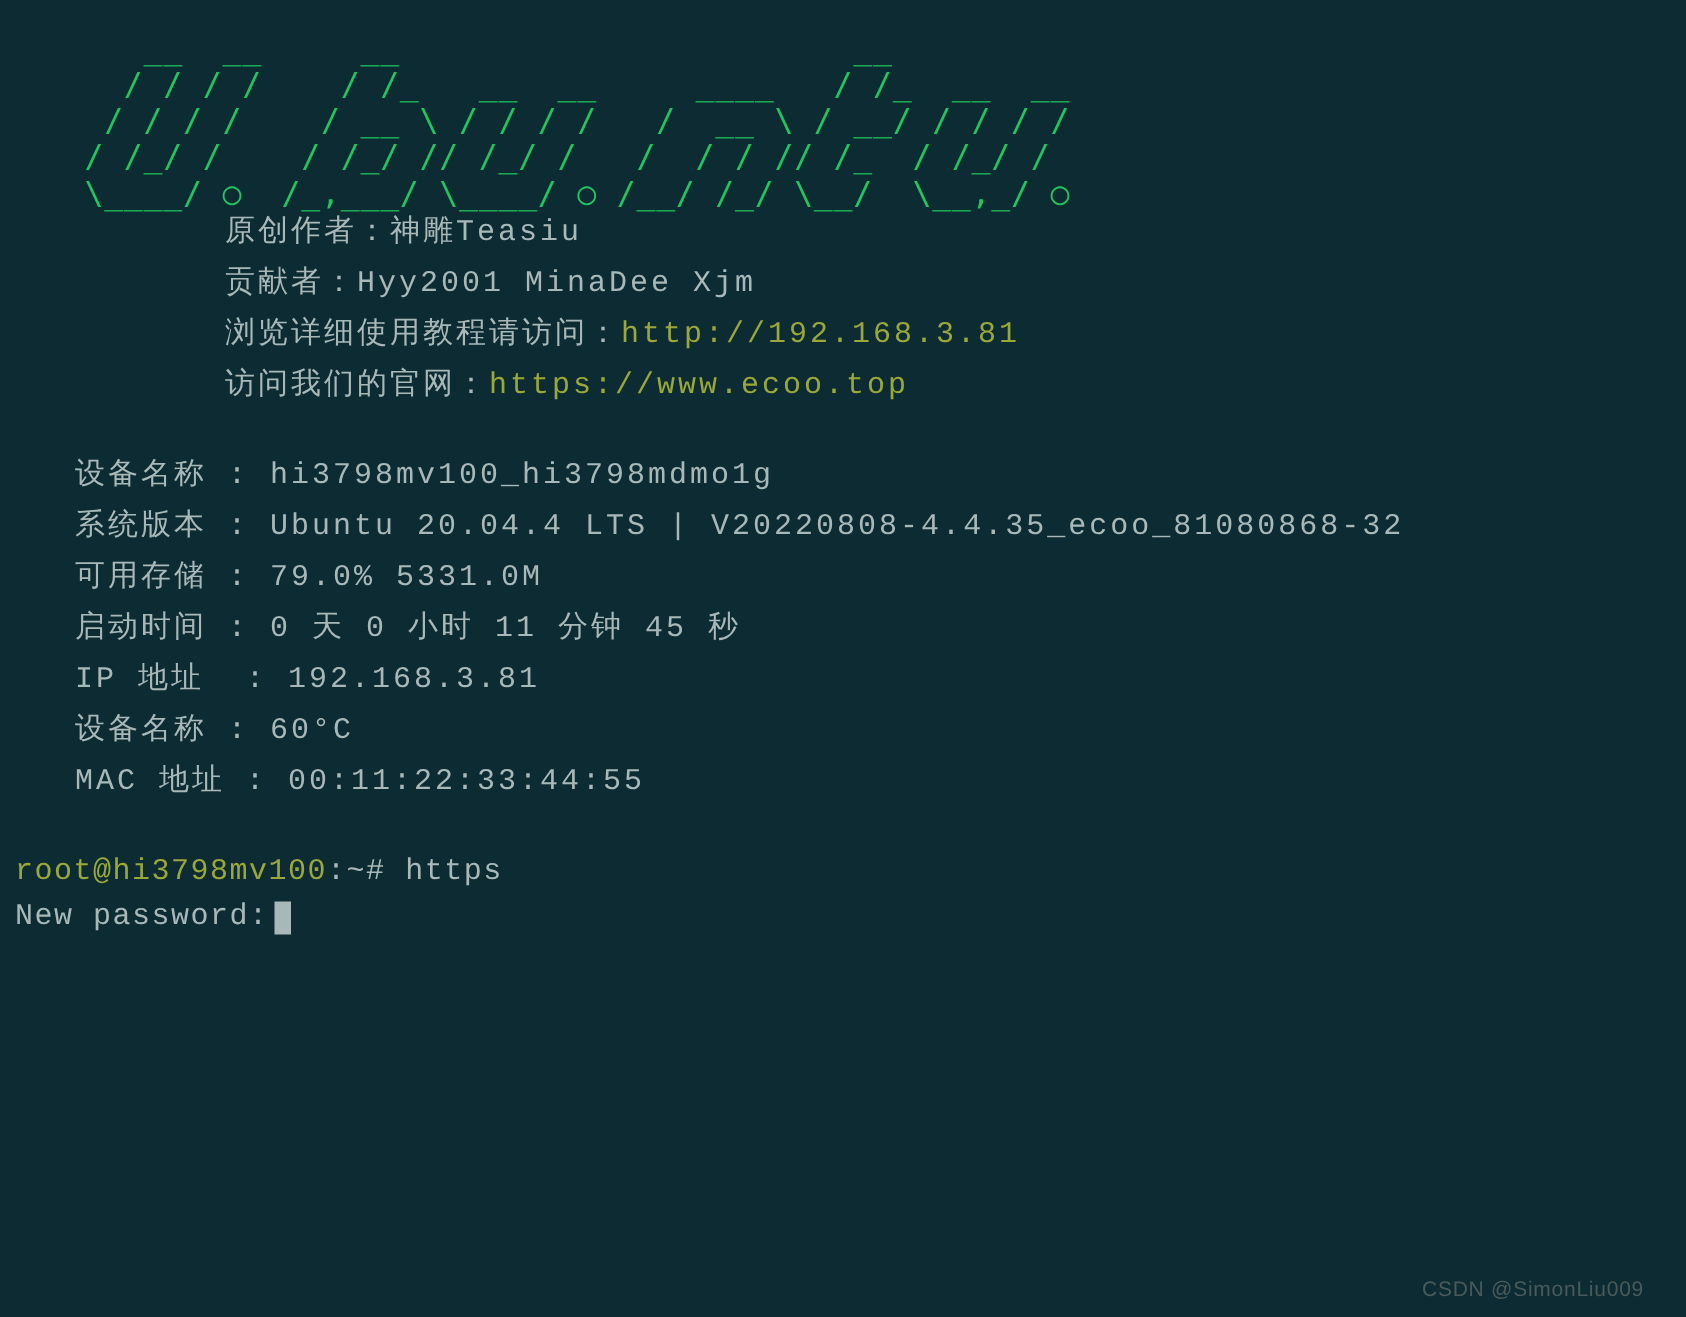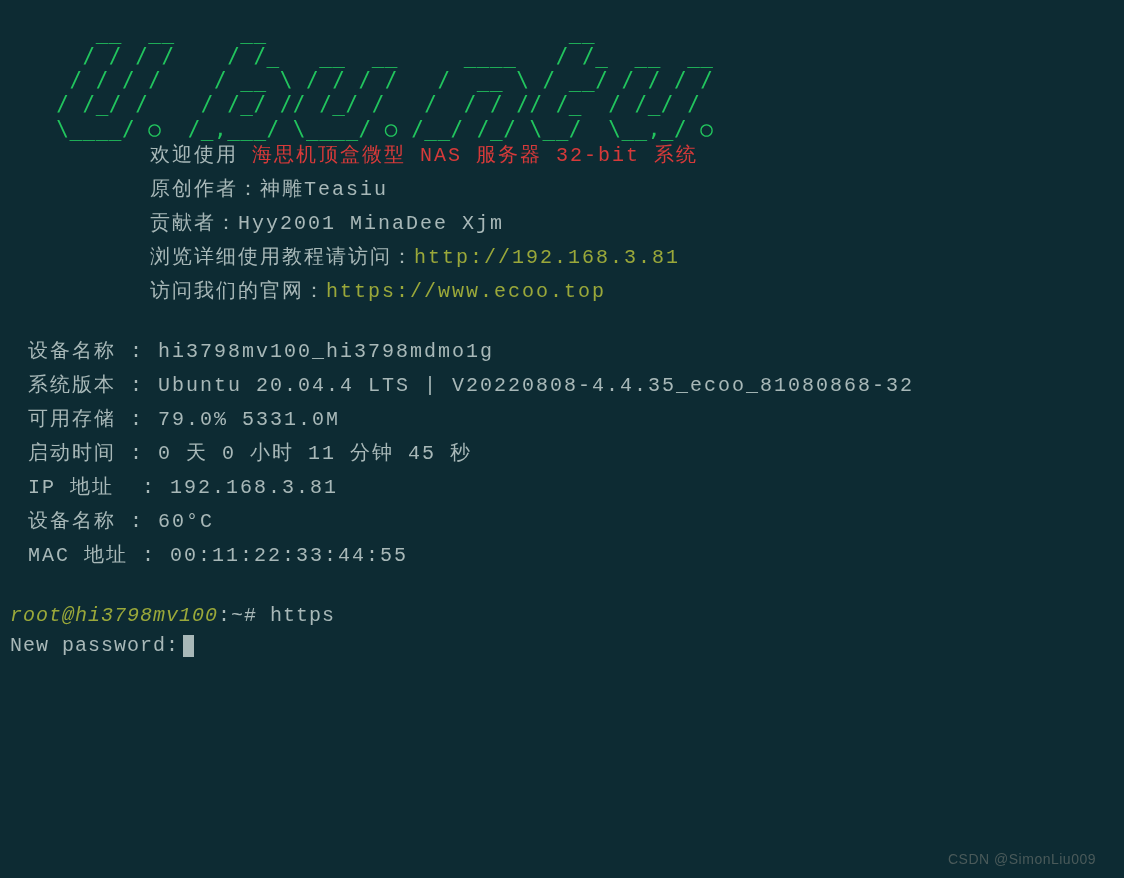--- a/index.html
+++ b/index.html
@@ -36,35 +36,34 @@
     .welcome-line {
       margin-bottom: 4px;
     }
     .highlight-red {
       color: #d63a3a;
     }
     .highlight-yellow {
       color: #9aa83a;
     }
     .info-block {
-      margin-left: 18px;
+      margin-left: 40px;
       letter-spacing: 2px;
       margin-bottom: 30px;
     }
     .info-line {
       margin-bottom: 4px;
       white-space: pre;
     }
     .prompt-block {
       margin-left: 0px;
       letter-spacing: 1px;
     }
     .prompt-user {
       color: #9aa83a;
-      font-style: italic;
     }
     .cursor {
       display: inline-block;
       width: 11px;
       height: 22px;
       background-color: #a8b8b8;
       vertical-align: text-bottom;
       margin-left: 4px;
     }
     .watermark {
@@ -83,23 +82,20 @@
 </head>
 <body>
 
 <pre class="ascii-art">     __  __     __                       __
     / / / /    / /_   __  __     ____   / /_  __  __
    / / / /    / __ \ / / / /   /  __ \ / __/ / / / /
   / /_/ /    / /_/ // /_/ /   /  / / // /_  / /_/ /
   \____/ ○  /_,___/ \____/ ○ /__/ /_/ \__/  \__,_/ ○</pre>
 
 <div class="welcome-block">
-  <div class="welcome-line">
-    <span>欢迎使用</span><span class="highlight-red"> 海思机顶盒微型 NAS 服务器 32-bit 系统</span>
-  </div>
   <div class="welcome-line">原创作者：神雕Teasiu</div>
   <div class="welcome-line">贡献者：Hyy2001 MinaDee Xjm</div>
   <div class="welcome-line">
     <span>浏览详细使用教程请访问：</span><span class="highlight-yellow">http://192.168.3.81</span>
   </div>
   <div class="welcome-line">
     <span>访问我们的官网：</span><span class="highlight-yellow">https://www.ecoo.top</span>
   </div>
 </div>
 

